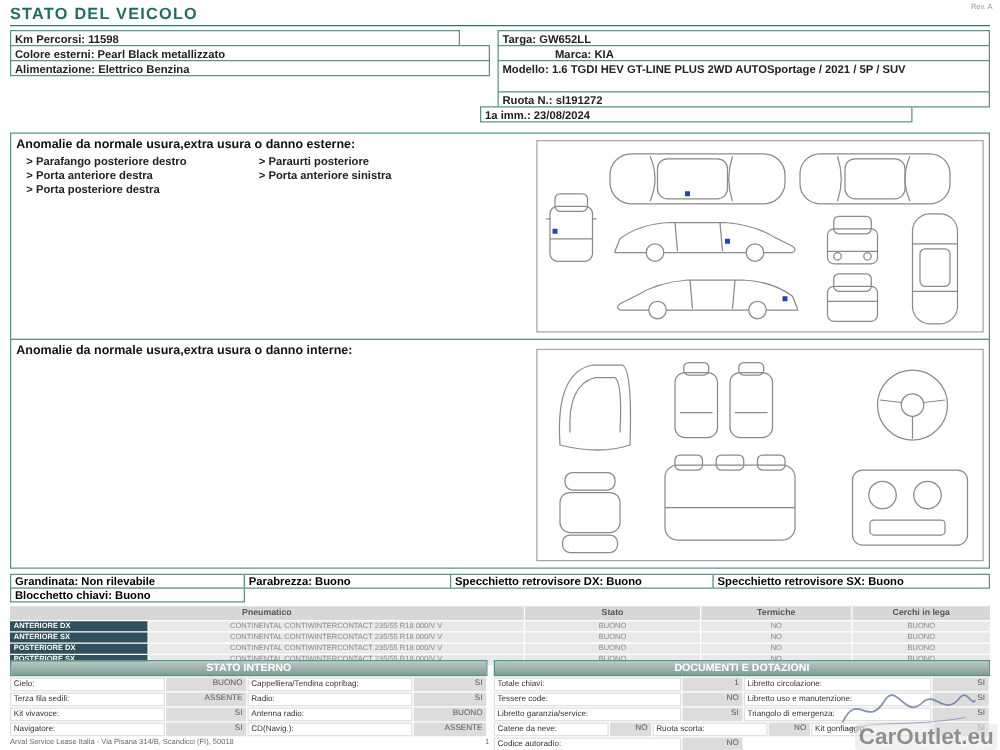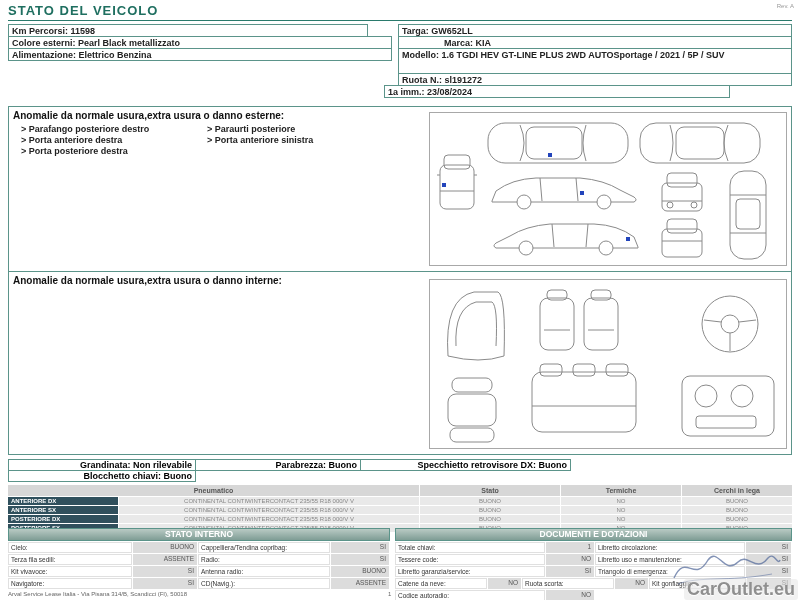--- a/index.html
+++ b/index.html
@@ -14,21 +14,21 @@
   .info-row { position:absolute; border:1px solid #5b948a; background:#fff; font-size:9px; font-weight:bold; color:#222; padding:1px 3px; line-height:10px; overflow:hidden; }
   .info-row .lab { font-weight:bold; }
   .info-row .val { font-weight:bold; }
 
   .panel { position:absolute; left:8px; width:784px; border:1px solid #5b948a; background:#fff; }
   .panel-title { position:absolute; left:4px; top:3px; font-size:10px; font-weight:bold; color:#111; }
   .bullets { position:absolute; top:17px; font-size:9px; font-weight:bold; color:#222; line-height:11px; }
   .diagram { position:absolute; border:1px solid #a8a8a8; background:#fff; }
   .diagram svg { display:block; }
 
-  .cond { position:absolute; height:12px; border:1px solid #5b948a; background:#fff; font-size:9px; font-weight:bold; padding:1px 3px; line-height:9px; white-space:nowrap; overflow:hidden;text-align:right; }
+  .cond { position:absolute; height:12px; border:1px solid #5b948a; background:#fff; font-size:9px; font-weight:bold; padding:1px 3px; line-height:9px; white-space:nowrap; overflow:hidden; }
 
   .tires { position:absolute; left:8px; top:484px; width:784px; }
   .trow { display:flex; gap:1px; margin-top:1px; }
   .th  { background:#d7d7d7; color:#555; font-size:7px; font-weight:bold; text-align:center; padding:2px 0; }
   .tpos { width:110px; background:#30505d; color:#fff; font-size:6px; font-weight:bold; padding:1px 3px; line-height:6px; white-space:nowrap; overflow:hidden; }
   .tspec { width:300px; background:#e9e9e9; color:#888; font-size:6px; text-align:center; line-height:6px; padding:1px 0; white-space:nowrap; overflow:hidden; }
   .tval { background:#e9e9e9; color:#888; font-size:6px; text-align:center; line-height:6px; padding:1px 0; }
 
   .btable { position:absolute; top:528px; }
   .bhdr { background:linear-gradient(#b9cac4,#7f9d95); border:1px solid #5b948a; color:#fff; font-weight:bold; font-size:8.5px; text-align:center; padding:1px 18px; line-height:9px; }
@@ -213,20 +213,24 @@
     <span>Non rilevabile</span>
   </div>
   <div class="cond" style="left:195px; top:459px; width:166px;">
     <span>Parabrezza:</span>
     <span>Buono</span>
   </div>
   <div class="cond" style="left:360px; top:459px; width:211px;">
     <span>Specchietto retrovisore DX:</span>
     <span>Buono</span>
   </div>
+  <div class="cond" style="left:570px; top:459px; width:222px;">
+    <span>Specchietto retrovisore SX:</span>
+    <span>Buono</span>
+  </div>
   <div class="cond" style="left:8px; top:470px; width:188px;">
     <span>Blocchetto chiavi:</span>
     <span>Buono</span>
   </div>
 
   <div class="tires">
     <div class="trow">
       <div class="th" style="width:411px;">Pneumatico</div>
       <div class="th" style="width:140px;">Stato</div>
       <div class="th" style="width:120px;">Termiche</div>

